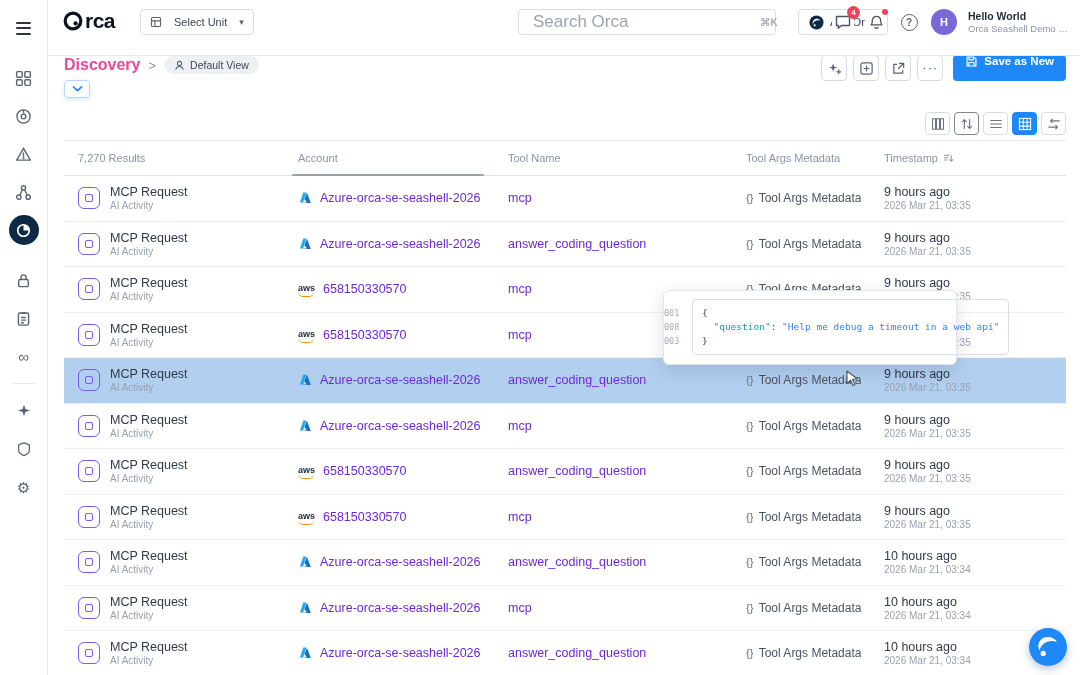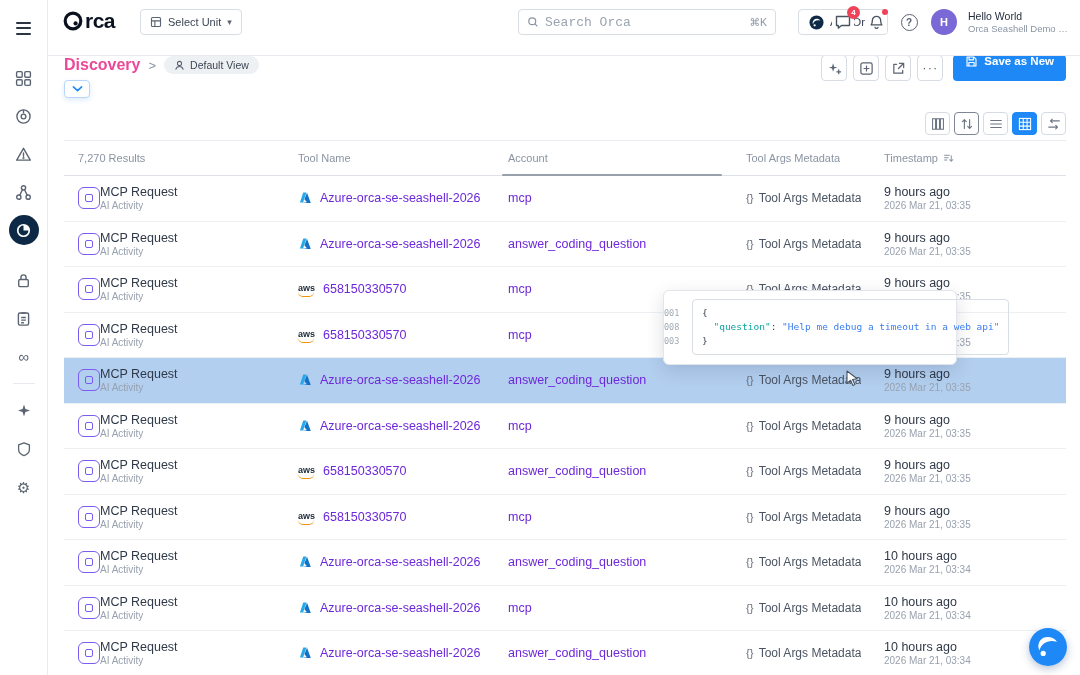--- a/index.html
+++ b/index.html
@@ -15,35 +15,35 @@
 .rail-active{width:30px;height:30px;border-radius:50%;background:#0d2945;display:flex;align-items:center;justify-content:center}
 .hamburger{display:flex;flex-direction:column;gap:3.5px;align-items:center}
 .hamburger span{display:block;width:15px;height:2px;background:#2b3440;border-radius:1px}
 .uni-icon{font-size:15px;color:#5a6472;line-height:1}
 .rail-divider{width:22px;height:1px;background:#e7eaee;margin:4px 0 12px}
 
 
 .topbar{position:absolute;left:48px;right:0;top:0;height:56px;background:#fff;border-bottom:1px solid #e7eaee;z-index:4}
 .logo{position:absolute;left:14px;top:10px;display:flex;align-items:center;gap:1px}
 .logo-text{font-size:21px;font-weight:700;letter-spacing:-0.5px;color:#0a1220;line-height:22px}
-.select-unit{position:absolute;left:92px;top:9px;height:26px;display:flex;align-items:center;gap:6px;border:1px solid #d9dee5;border-radius:4px;padding:0 9px;font-size:11px;color:#3d4654}
+.select-unit{position:absolute;left:92px;top:9px;height:26px;display:flex;align-items:center;gap:12px;border:1px solid #d9dee5;border-radius:4px;padding:0 9px;font-size:11px;color:#3d4654}
 .select-unit .caret{font-size:9px;color:#5a6472}
 .searchbox{position:absolute;left:470px;top:9px;width:258px;height:26px;border:1px solid #d9dee5;border-radius:4px;display:flex;align-items:center;padding:0 8px;gap:6px}
-.searchbox input{border:0;outline:none;flex:1;font-size:13px;font-family:Liberation Mono, monospace;color:#3d4654;background:transparent}
+.searchbox input{border:0;outline:none;flex:1;font-size:17px;font-family:Liberation Sans, sans-serif;color:#3d4654;background:transparent}
 .searchbox input::placeholder{color:#9aa3b0}
 .kbd{font-size:10.5px;color:#8a94a3}
 .ask-orca{position:absolute;left:750px;top:9px;height:26px;display:flex;align-items:center;gap:6px;border:1px solid #d9dee5;border-radius:4px;padding:0 10px;font-size:11.5px;color:#3d4654}
 .top-right{position:absolute;right:8px;top:0;height:44px;display:flex;align-items:center;gap:11px}
 .tr-icon{position:relative;width:22px;height:22px;display:flex;align-items:center;justify-content:center}
 .badge{position:absolute;top:-5px;right:-6px;min-width:13px;height:13px;border-radius:7px;background:#f0435a;color:#fff;font-size:8px;font-weight:700;display:flex;align-items:center;justify-content:center;padding:0 3px}
 .dot{position:absolute;top:-2px;right:-1px;width:6px;height:6px;border-radius:50%;background:#f0435a}
 .qmark{width:17px;height:17px;border:1.4px solid #5a6472;border-radius:50%;display:flex;align-items:center;justify-content:center;font-size:10px;font-weight:700;color:#5a6472}
 .avatar{width:26px;height:26px;border-radius:50%;background:#7a68d6;color:#fff;font-size:11px;font-weight:700;display:flex;align-items:center;justify-content:center}
 .user-block{line-height:1.2;max-width:104px}
-.user-name{font-size:10.5px;font-weight:400;color:#1f2937}
+.user-name{font-size:10.5px;font-weight:700;color:#1f2937}
 .user-org{font-size:9.5px;color:#8a94a3;white-space:nowrap;overflow:hidden;text-overflow:ellipsis}
 
 
 .main{position:absolute;left:48px;top:44px;right:0;bottom:0;background:#fff}
 .bc{position:absolute;left:16px;top:12px;display:flex;align-items:center;gap:8px}
 .bc-title{font-size:16px;font-weight:700;color:#ec4899}
 .bc-sep{font-size:13px;color:#8a94a3}
 .view-pill{display:flex;align-items:center;gap:5px;background:#eef1f4;border-radius:12px;padding:3px 10px;font-size:10.5px;color:#3d4654}
 .top-actions{position:absolute;right:14px;top:11px;display:flex;align-items:center;gap:6px}
 .sq-btn{width:26px;height:26px;border:1px solid #d7dce3;border-radius:4px;display:flex;align-items:center;justify-content:center;color:#5a6472;background:#fff}
@@ -58,21 +58,21 @@
 
 .table{position:absolute;left:16px;right:14px;top:96px;bottom:0}
 .thead{display:grid;grid-template-columns:226px 210px 238px 138px 1fr;height:36px;border-top:1px solid #e8ebef;border-bottom:1px solid #dfe3e9;align-items:center;font-size:11px;color:#8a94a3}
 .th{padding-left:8px;display:flex;align-items:center;gap:5px;height:100%}
 .th:first-child{padding-left:14px}
 .th-account{position:relative}
 .th-account::after{content:"";position:absolute;left:2px;right:16px;bottom:-1px;height:2px;background:#98a0ab;border-radius:1px}
 .trow{display:grid;grid-template-columns:226px 210px 238px 138px 1fr;height:45.5px;border-bottom:1px solid #edf0f3;align-items:center}
 .trow.selected{background:#b3cff0}
 .cell{padding-left:8px;display:flex;align-items:center;min-width:0}
-.cell.name{padding-left:14px;}
+.cell.name{padding-left:14px;gap:10px}
 .req-icon{width:22px;height:22px;border:1.6px solid #7a5cf0;border-radius:6px;display:flex;align-items:center;justify-content:center;flex:0 0 auto}
 .req-icon i{display:block;width:8px;height:8px;border:1.6px solid #7a5cf0;border-radius:2px}
 .row-title{font-size:12.5px;color:#2f3948}
 .row-sub{font-size:10px;color:#98a1ae;margin-top:1px}
 .acct-text,.tool-text{font-size:12.5px;color:#6d28d9;white-space:nowrap;overflow:hidden;text-overflow:ellipsis}
 .pi{margin-right:8px;flex:0 0 auto}
 .aws-logo{font-size:9px;font-weight:700;color:#222f3e;position:relative;padding-bottom:4px;top:1px}
 .aws-logo::after{content:"";position:absolute;left:0;right:1px;bottom:0;height:4px;border-bottom:1.5px solid #f29100;border-radius:0 0 7px 7px}
 .meta-braces{font-size:11.5px;color:#6b7480;margin-right:5px}
 .meta-text{font-size:12px;color:#4a5462;white-space:nowrap;overflow:hidden;text-overflow:ellipsis}
@@ -309,25 +309,25 @@
     <button class="vt">
       <svg width="14" height="14" viewBox="0 0 16 16" stroke="currentColor" fill="none" stroke-width="1.3" stroke-linecap="round" stroke-linejoin="round">
           <path d="M14 4.5H4M6 2.5l-2 2 2 2M2 11.5h10M10 9.5l2 2-2 2"></path>
         </svg>
     </button>
   </div>
 
   <section class="table">
     <div class="thead">
       <div class="th">7,270 Results</div>
+      <div class="th th-account">
+          <span>Account</span>
+        </div>
       <div class="th">
           <span>Tool Name</span>
-        </div>
-      <div class="th th-account">
-          <span>Account</span>
         </div>
       <div class="th">
           <span>Tool Args Metadata</span>
         </div>
       <div class="th">
         <span>Timestamp</span>
         <svg width="11" height="11" viewBox="0 0 14 14" stroke="#8a94a3" fill="none" stroke-width="1.3" stroke-linecap="round" stroke-linejoin="round">
             <path d="M2 3h6M2 6h4.5M2 9h3M10.5 3.5v7m0 0 2-2m-2 2-2-2"></path>
           </svg>
       </div>

